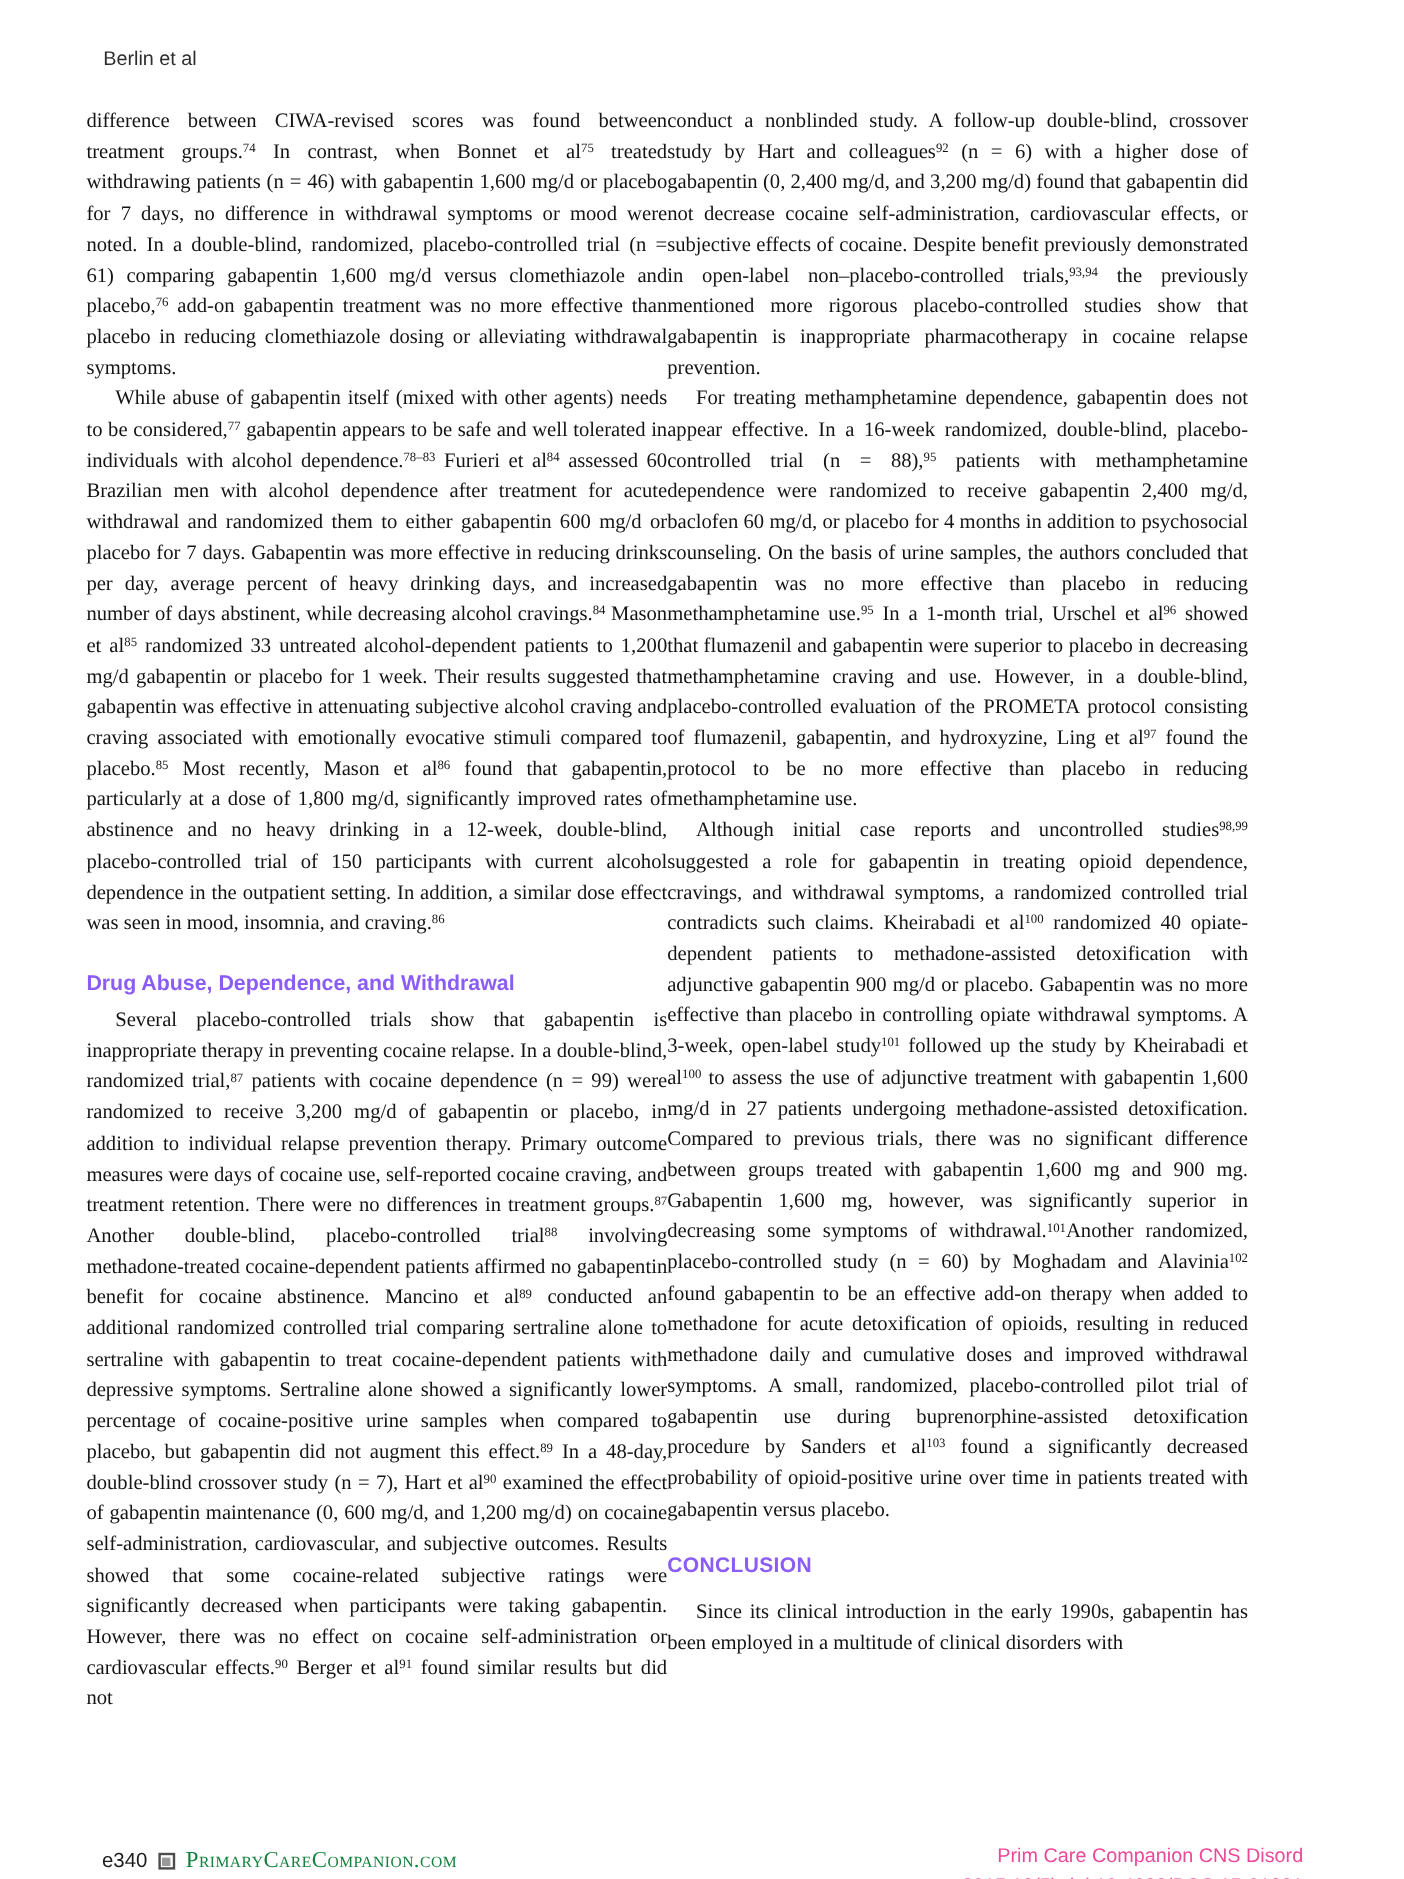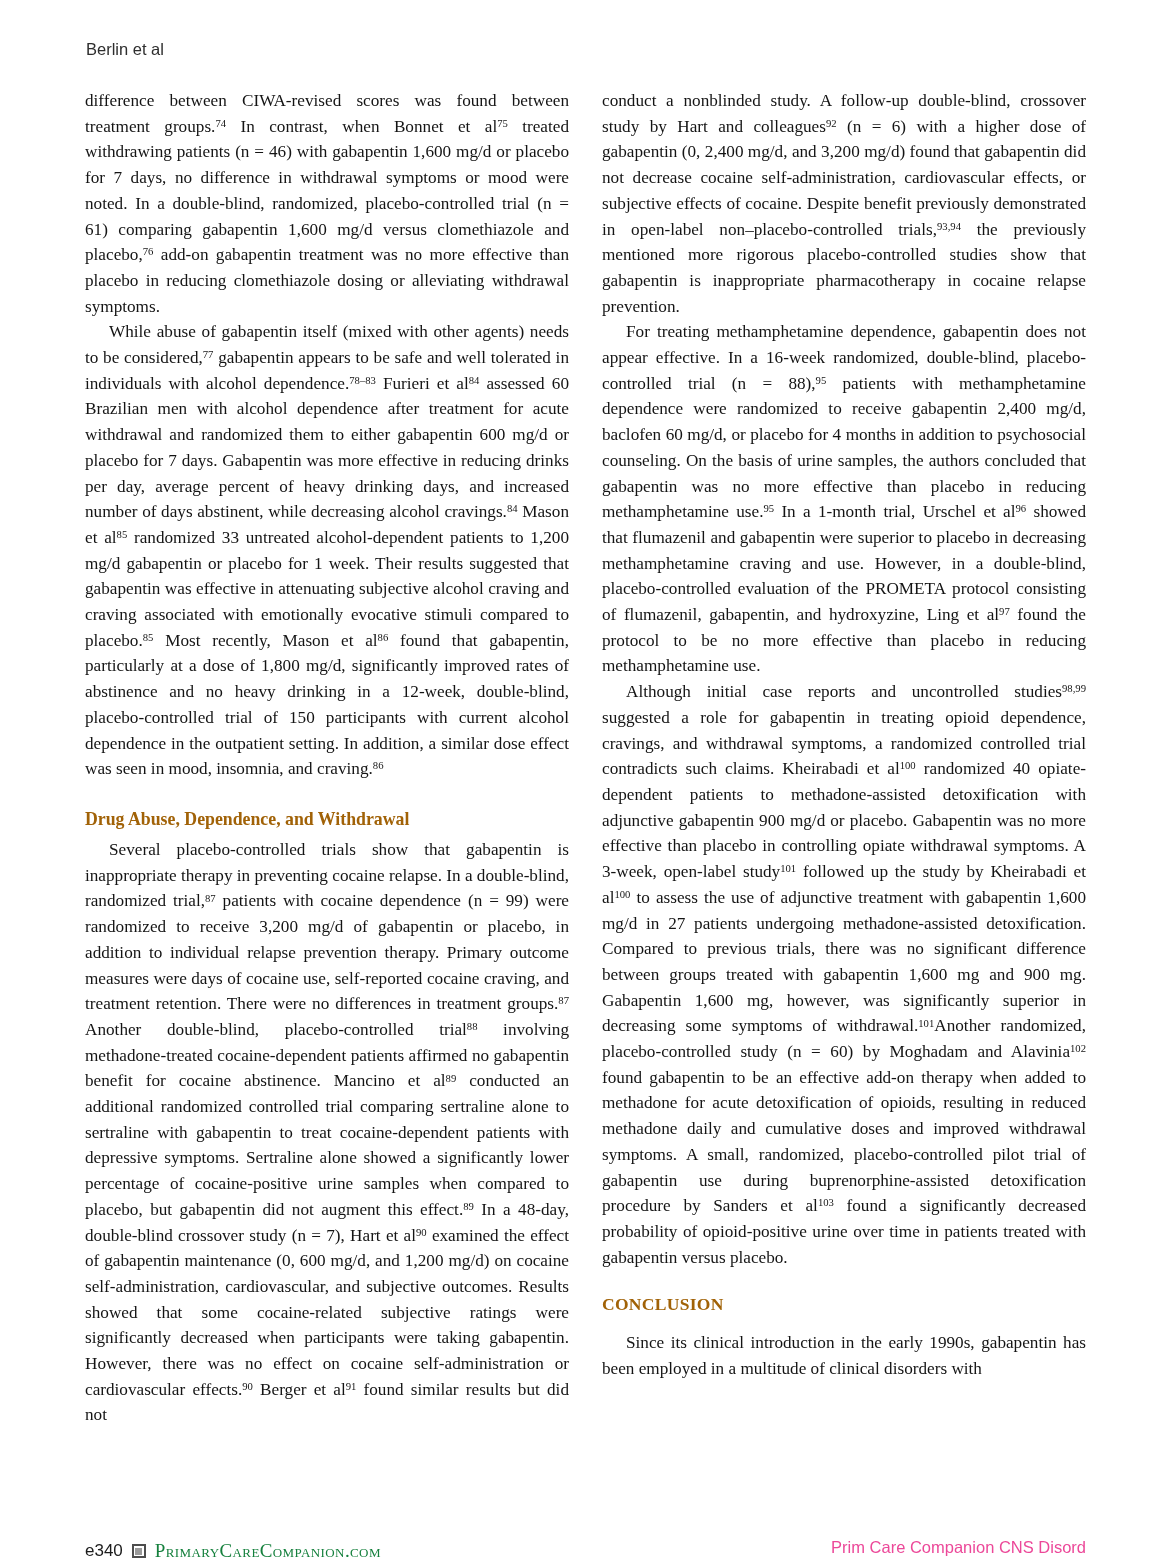--- a/index.html
+++ b/index.html
@@ -15,44 +15,43 @@
   .running-head {
     position: absolute;
     top: 40px; left: 86px;
     font-family: "Liberation Sans", sans-serif;
     font-size: 16.5px;
     color: #2e2e2e;
     text-align: right;
   }
   .columns {
     position: absolute;
-    top: 88px; left: 85px;
+    top: 88px; left: 72px;
     width: 1002px;
     display: flex;
-    gap: 33px;
   }
   .col { width: 484px; }
   .para {
     font-size: 17.2px;
     line-height: 25.7px;
     text-align: justify;
     color: #141414;
   }
   .para.indent { text-indent: 24px; }
   .para sup {
     font-size: 0.62em;
     line-height: 0;
     position: relative;
     top: -0.45em;
     vertical-align: baseline;
   }
   h2.heading {
-    font-family: Liberation Serif, serif;
+    font-family: Liberation Sans, sans-serif;
     font-weight: 700;
-    color: #a16207;
+    color: #8b5cf6;
   }
   h2.heading.sub {
     font-size: 17.8px;
     margin-top: 27px;
     margin-bottom: 7px;
   }
   h2.heading.main {
     font-size: 17.5px;
     letter-spacing: 0.3px;
     margin-top: 24px;

